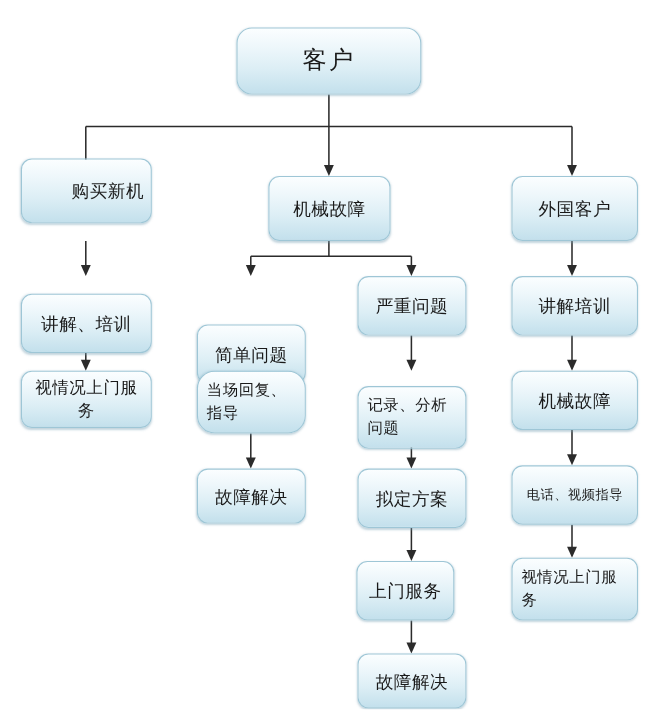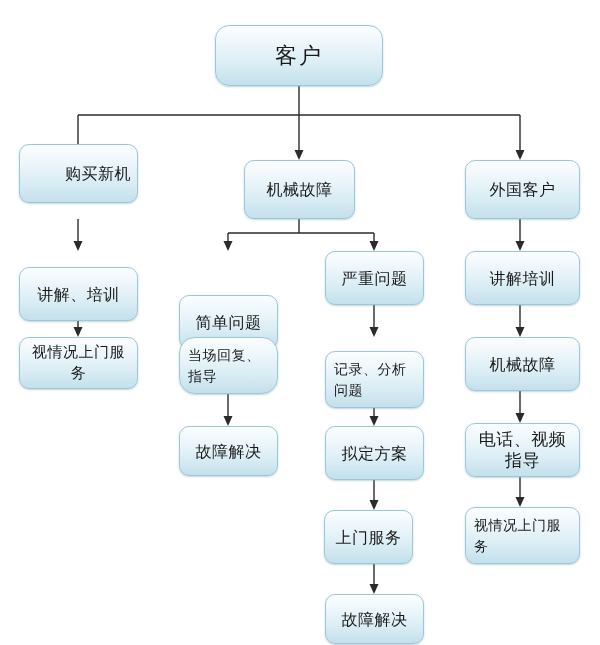--- a/index.html
+++ b/index.html
@@ -172,20 +172,20 @@
 
   <div class="node" style="left:465px; top:160px; width:115px; height:59px;">
     <span class="label">外国客户</span>
   </div>
   <div class="node" style="left:465px; top:251px; width:115px; height:54px;">
     <span class="label">讲解培训</span>
   </div>
   <div class="node" style="left:465px; top:337px; width:115px; height:54px;">
     <span class="label">机械故障</span>
   </div>
-  <div class="node" style="left:465px; top:423px; width:115px; height:54px; font-size:17px;">
+  <div class="node" style="left:465px; top:423px; width:115px; height:54px; font-size:12px;">
     <span class="label">电话、视频指导</span>
   </div>
   <div class="node two-line" style="left:465px; top:507px; width:115px; height:57px; font-size:14px;">
     <span class="label">视情况上门服务</span>
   </div>
 
 </div>
 
 </body></html>

